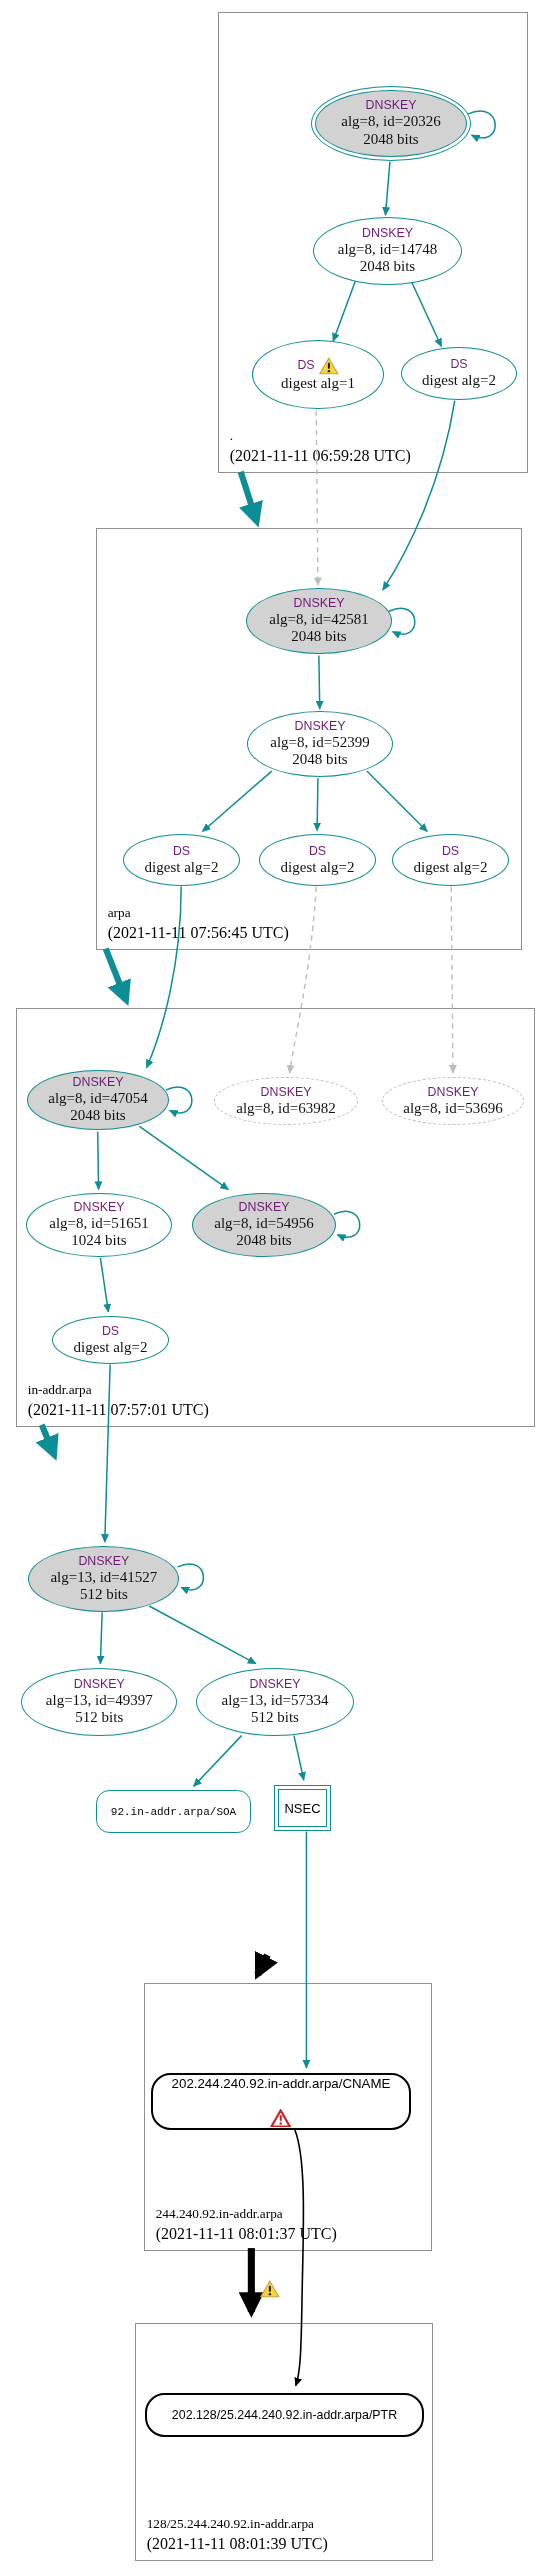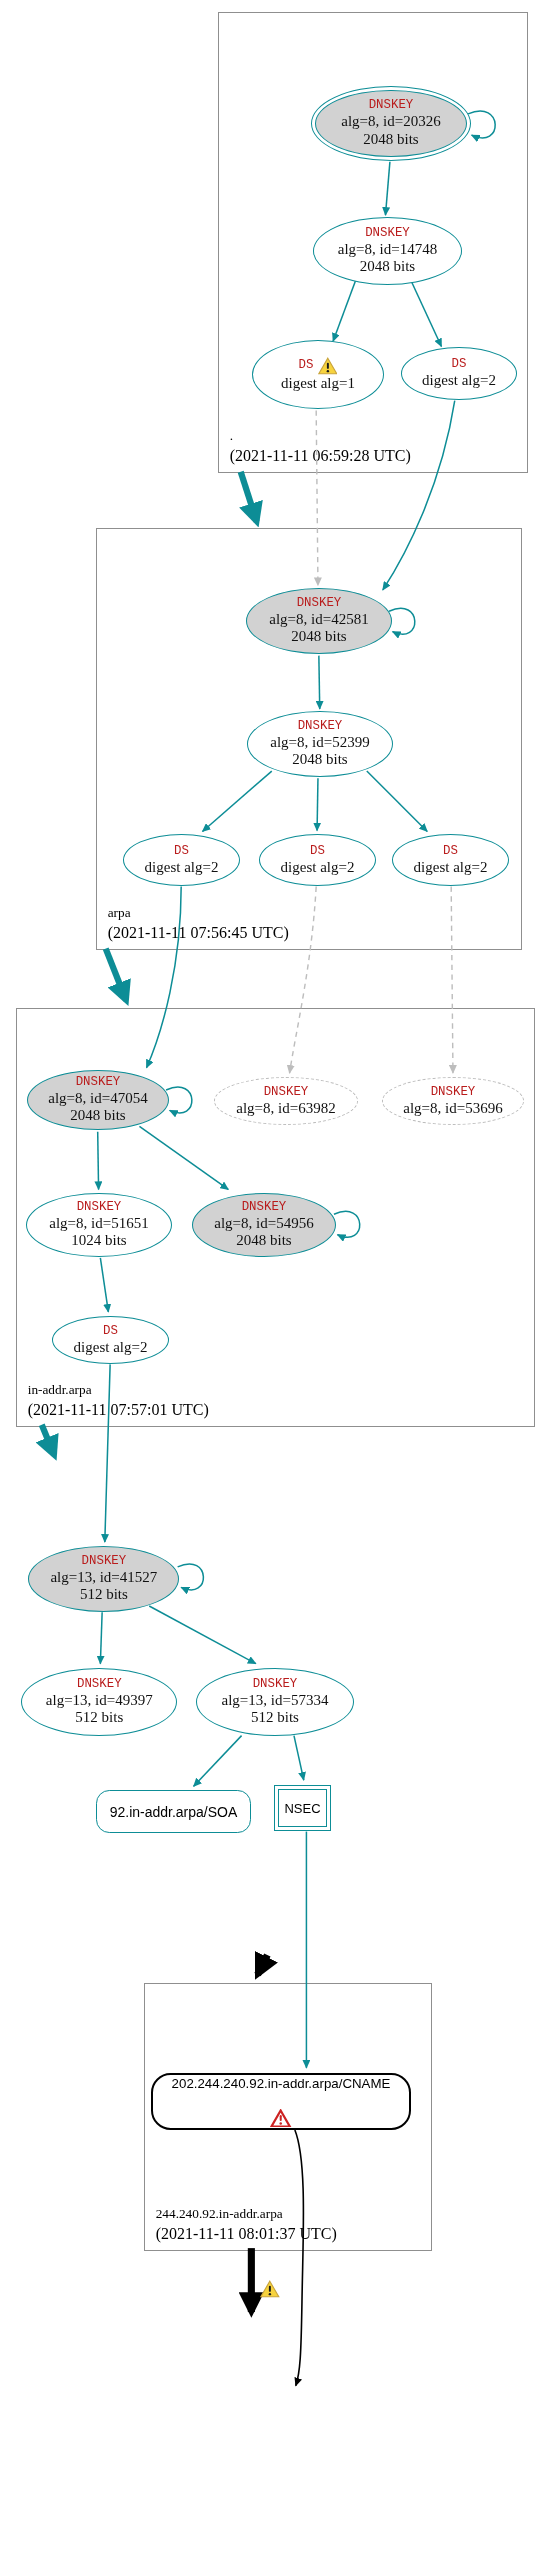--- a/index.html
+++ b/index.html
@@ -11,24 +11,24 @@
   .zts{font-size:16px;line-height:1;}
   svg.edges{position:absolute;left:0;top:0;z-index:2;pointer-events:none;}
   .node{position:absolute;z-index:3;box-sizing:border-box;display:flex;flex-direction:column;
         align-items:center;justify-content:center;text-align:center;background:#fff;}
   .ellipse{border:1.6px solid #0d8d96;border-radius:50%;}
   .gray{background:#d2d2d2;}
   .dashedell{border:1.5px dashed #bdbdbd;}
   .double{background:#fff;}
   .double .inner{position:absolute;inset:2.7px;border:1.6px solid #0d8d96;border-radius:50%;
         background:#d2d2d2;display:flex;flex-direction:column;align-items:center;justify-content:center;}
-  .nt{font-family:Liberation Mono, monospace;font-size:12.4px;line-height:1.2;color:#b91c1c;}
+  .nt{font-family:Liberation Sans, sans-serif;font-size:12.4px;line-height:1.2;color:#701a75;}
   .nd{font-size:15px;line-height:1.18;color:#111;}
   .trow{display:flex;align-items:center;gap:4.4px;}
-  .rrbox{border:1.8px solid #0d8d96;border-radius:13.3px;font-family:Liberation Sans, sans-serif;font-size:14px;}
+  .rrbox{border:1.8px solid #0d8d96;border-radius:13.3px;font-family:Liberation Mono, monospace;font-size:11px;}
   .nsec-outer{border:1.8px solid #0d8d96;}
   .nsec-inner{position:absolute;inset:3.1px;border:1.8px solid #0d8d96;display:flex;align-items:center;
         justify-content:center;font-family:"Liberation Sans",sans-serif;font-size:13px;}
   .blackbox{border:2.3px solid #000;border-radius:19.6px;font-family:"Liberation Sans",sans-serif;
         font-size:13.3px;gap:18px;}
   .icon-abs{position:absolute;z-index:4;}
 </style>
 </head>
 <body>
 
@@ -49,20 +49,26 @@
   <div class="zone" style="left:16px;top:1008px;width:517px;height:417px;">
     <div class="zone-label">
       <span class="zname">in-addr.arpa</span>
       <span class="zts">(2021-11-11 07:57:01 UTC)</span>
     </div>
   </div>
   <div class="zone" style="left:144px;top:1983px;width:286px;height:266px;">
     <div class="zone-label">
       <span class="zname">244.240.92.in-addr.arpa</span>
       <span class="zts">(2021-11-11 08:01:37 UTC)</span>
+    </div>
+  </div>
+  <div class="zone" style="left:135px;top:2323px;width:296px;height:236px;">
+    <div class="zone-label">
+      <span class="zname">128/25.244.240.92.in-addr.arpa</span>
+      <span class="zts">(2021-11-11 08:01:39 UTC)</span>
     </div>
   </div>
 
   <svg class="edges" width="548" height="2576" viewBox="0 0 617 2898">
     <defs>
       <marker id="mT" markerUnits="userSpaceOnUse" markerWidth="11" markerHeight="9" refX="9" refY="4.5" orient="auto">
         <path d="M0,0 L10,4.5 L0,9 z" fill="#0d8d96"></path>
         </marker>
       <marker id="mG" markerUnits="userSpaceOnUse" markerWidth="11" markerHeight="9" refX="9" refY="4.5" orient="auto">
         <path d="M0,0 L10,4.5 L0,9 z" fill="#bdbdbd"></path>
@@ -228,20 +234,23 @@
 
   <div class="node blackbox" style="left:151px;top:2073px;width:260px;height:57px;">
     <span>202.244.240.92.in-addr.arpa/CNAME</span>
     <svg width="21.3" height="18.7" viewBox="0 0 24 22">
       <path d="M12,1.8 L22.8,20.6 L1.2,20.6 z" fill="#ffffff" stroke="#cc2222" stroke-width="2.6"></path>
       <rect x="10.9" y="7.2" width="2.4" height="7" rx="1.2" fill="#cc2222"></rect>
       <circle cx="12.1" cy="17" r="1.5" fill="#cc2222"></circle>
     </svg>
   </div>
 
+  <div class="node blackbox" style="left:145px;top:2393px;width:279px;height:44px;font-size:12.4px;">
+    <span>202.128/25.244.240.92.in-addr.arpa/PTR</span>
+  </div>
 
   <svg class="icon-abs" style="left:260px;top:2280px;" width="19.6" height="18" viewBox="0 0 24 22">
     <path d="M12,1.5 L23,20.5 L1,20.5 z" fill="#f7d33e" stroke="#c9a43c" stroke-width="1.4"></path>
     <rect x="10.9" y="7" width="2.4" height="7.5" rx="1.2" fill="#1a1a1a"></rect>
     <circle cx="12.1" cy="17.3" r="1.5" fill="#1a1a1a"></circle>
   </svg>
 
 </div>
 
 

